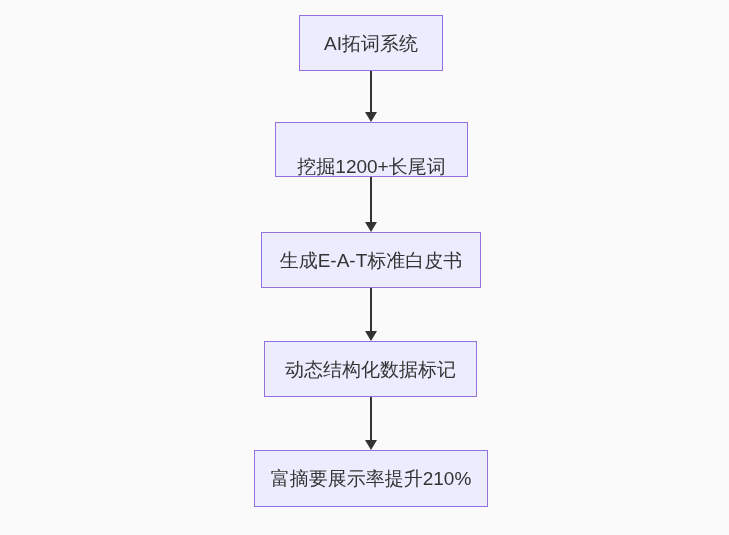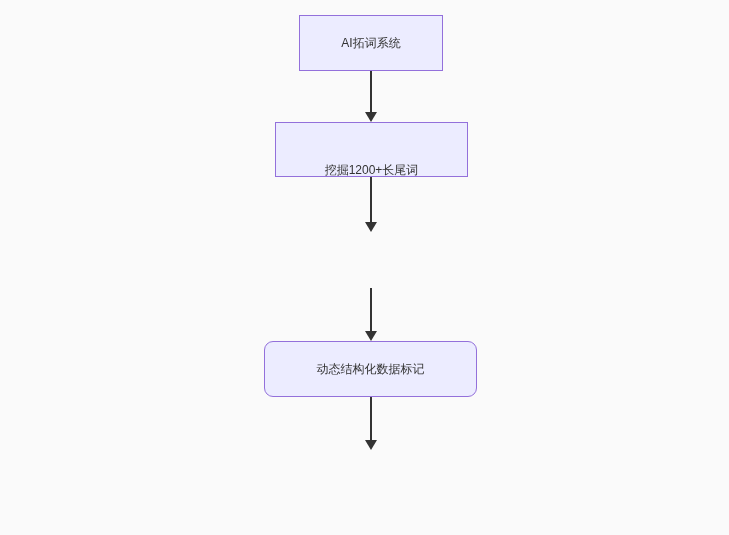--- a/index.html
+++ b/index.html
@@ -24,28 +24,28 @@
   }
   .node {
     position: absolute;
     box-sizing: border-box;
     background: #ececff;
     border: 1px solid #9370db;
     display: flex;
     align-items: center;
     justify-content: center;
     color: #333333;
-    font-size: 12px;
+    font-size: 19px;
     line-height: 1;
     white-space: nowrap;
   }
   .n1 { left: 299px; top: 15px;  width: 144px; height: 56px; }
   .n2 { left: 275px; top: 122px; width: 193px; height: 55px; align-items: flex-end; }
   .n3 { left: 261px; top: 232px; width: 220px; height: 56px; }
-  .n4 { left: 264px; top: 341px; width: 213px; height: 56px; border-radius: 9px; }
+  .n4 { left: 264px; top: 341px; width: 213px; height: 56px; }
   .n5 { left: 254px; top: 450px; width: 234px; height: 57px; }
 </style>
 </head>
 <body>
 
 <div class="canvas">
 
   <svg class="edges" width="729" height="535" viewBox="0 0 729 535" xmlns="http://www.w3.org/2000/svg">
     <g>
       <line x1="371" y1="71" x2="371" y2="113" stroke="#333333" stroke-width="2"></line>
@@ -66,19 +66,25 @@
   </svg>
 
   <div class="node n1">
     <span>AI拓词系统</span>
   </div>
 
   <div class="node n2">
     <span>挖掘1200+长尾词</span>
   </div>
 
+  <div class="node n3">
+    <span>生成E-A-T标准白皮书</span>
+  </div>
 
   <div class="node n4">
     <span>动态结构化数据标记</span>
   </div>
 
+  <div class="node n5">
+    <span>富摘要展示率提升210%</span>
+  </div>
 
 </div>
 
 </body></html>

